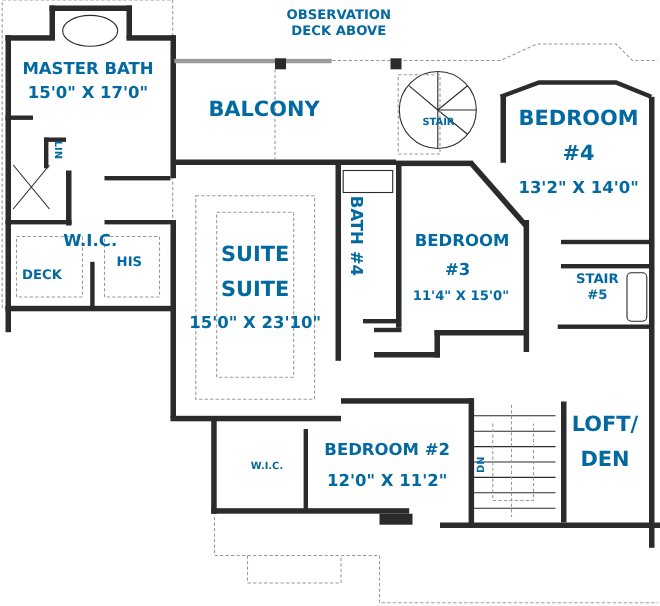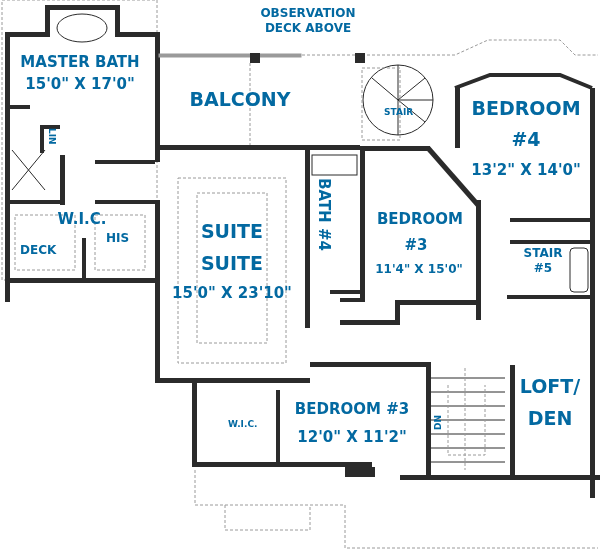--- a/index.html
+++ b/index.html
@@ -120,20 +120,20 @@
 <div class="lbl med c" style="left:416px;top:238px;">#3</div>
 <div class="lbl sm c" style="left:419px;top:263px;">11'4" X 15'0"</div>
 
 <div class="lbl big c" style="left:526px;top:99px;">BEDROOM</div>
 <div class="lbl big c" style="left:526px;top:130px;">#4</div>
 <div class="lbl med c" style="left:526px;top:163px;">13'2" X 14'0"</div>
 
 <div class="lbl sm c" style="left:543px;top:247px;">STAIR</div>
 <div class="lbl sm c" style="left:543px;top:262px;">#5</div>
 
-<div class="lbl med c" style="left:352px;top:402px;">BEDROOM #3</div>
+<div class="lbl med c" style="left:352px;top:402px;">BEDROOM #2</div>
 <div class="lbl med c" style="left:352px;top:430px;">12'0" X 11'2"</div>
 <div class="lbl xs" style="left:228px;top:420px;">W.I.C.</div>
 
 <div class="lbl xs" style="left:434px;top:415px;writing-mode:vertical-rl;transform:rotate(180deg);">DN</div>
 
 <div class="lbl big c" style="left:550px;top:361px;margin-top:16px;">LOFT/</div>
 <div class="lbl big c" style="left:550px;top:409px;">DEN</div>
 
 </body></html>

